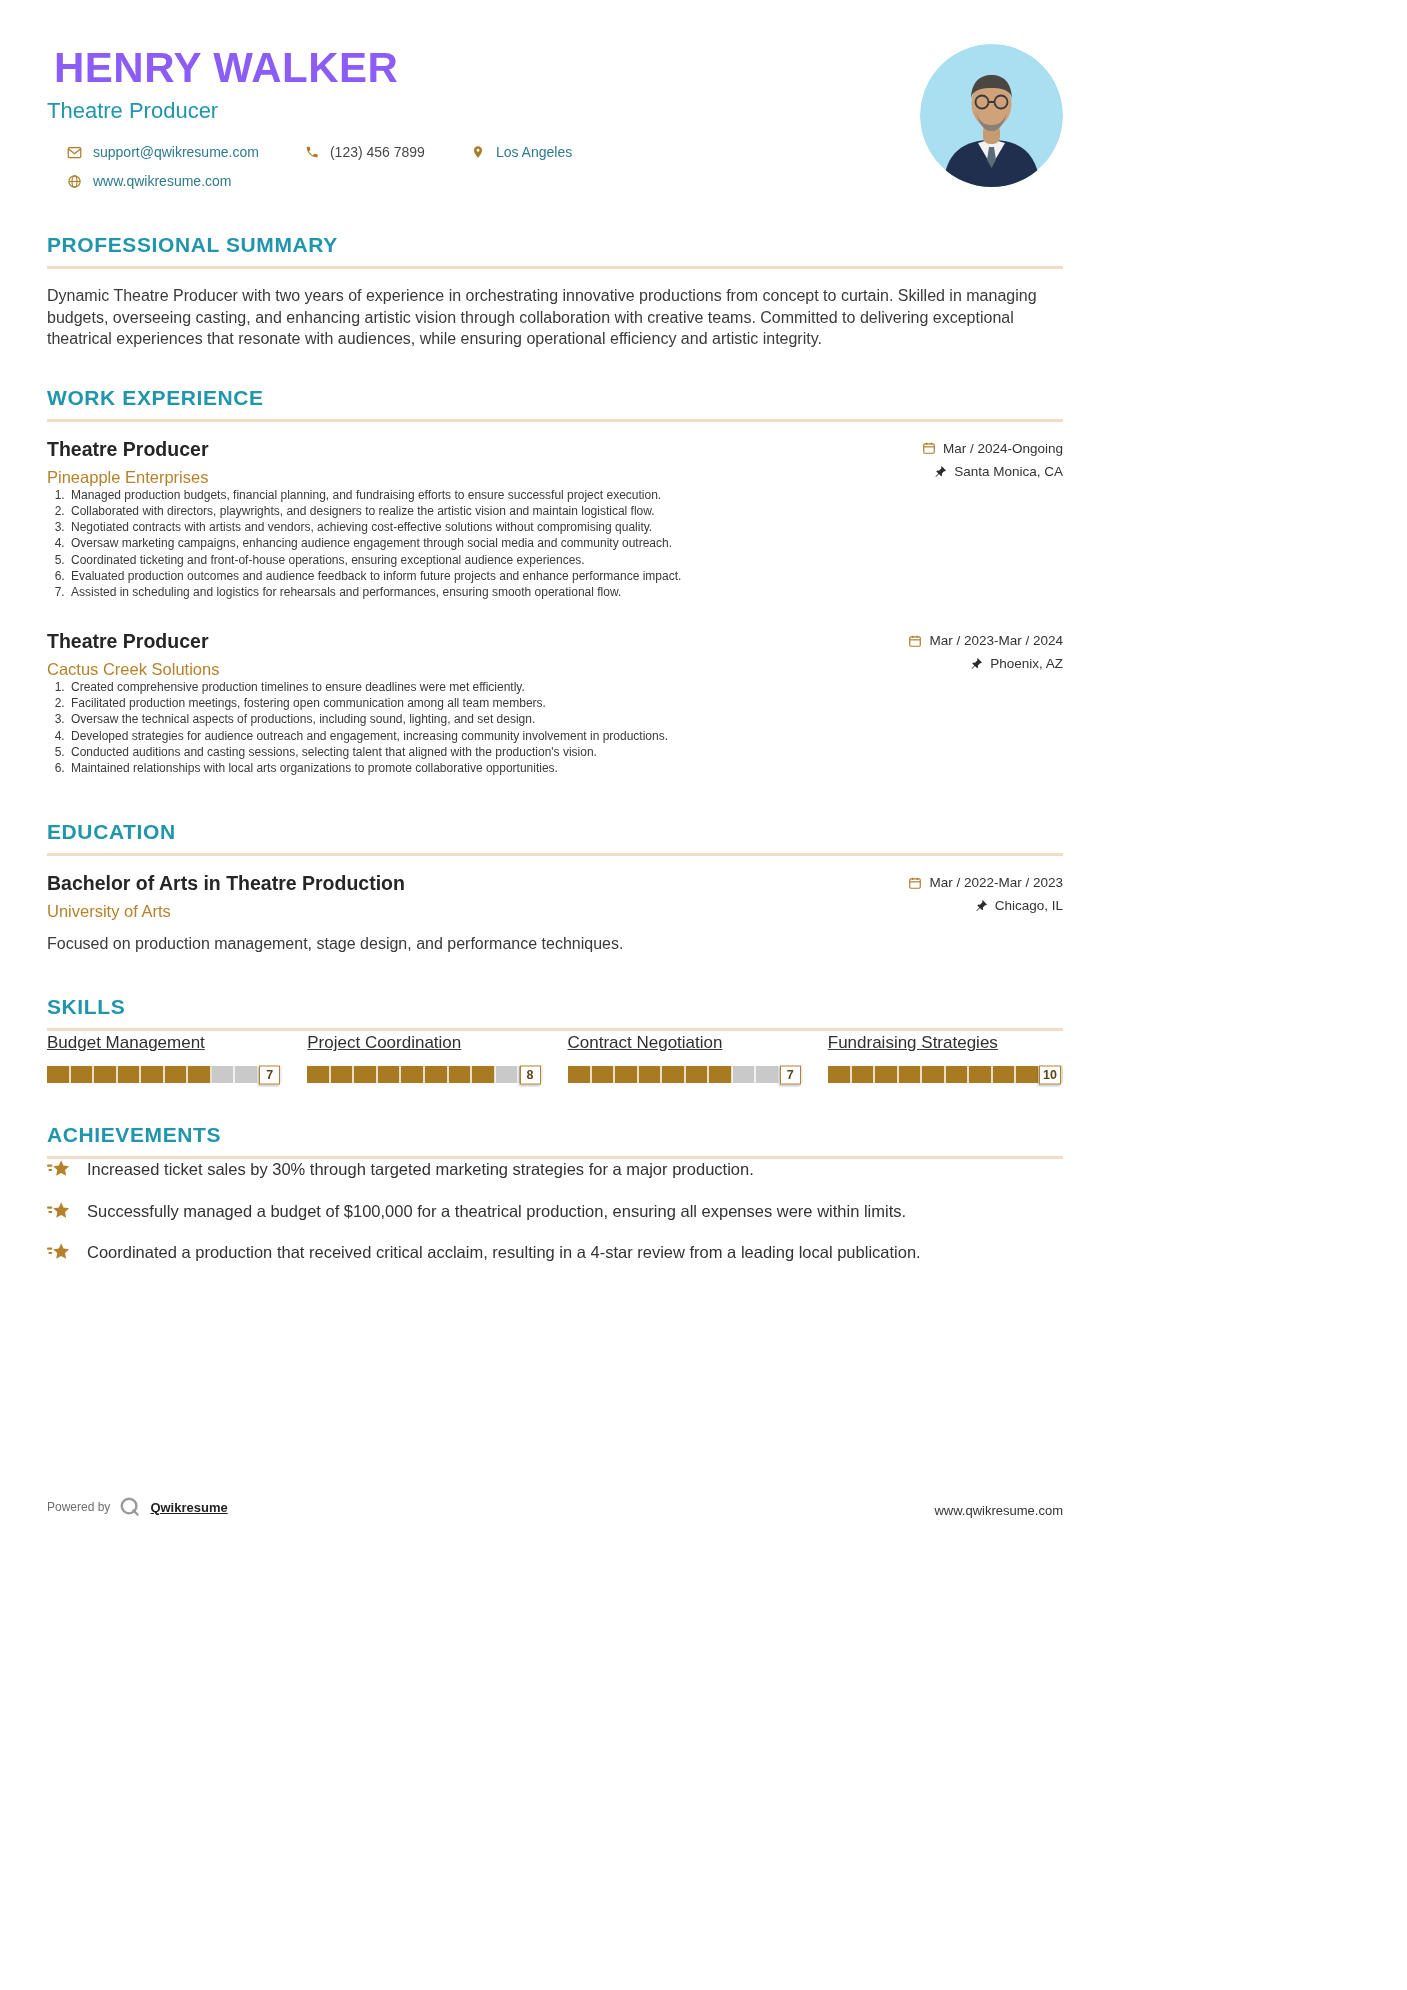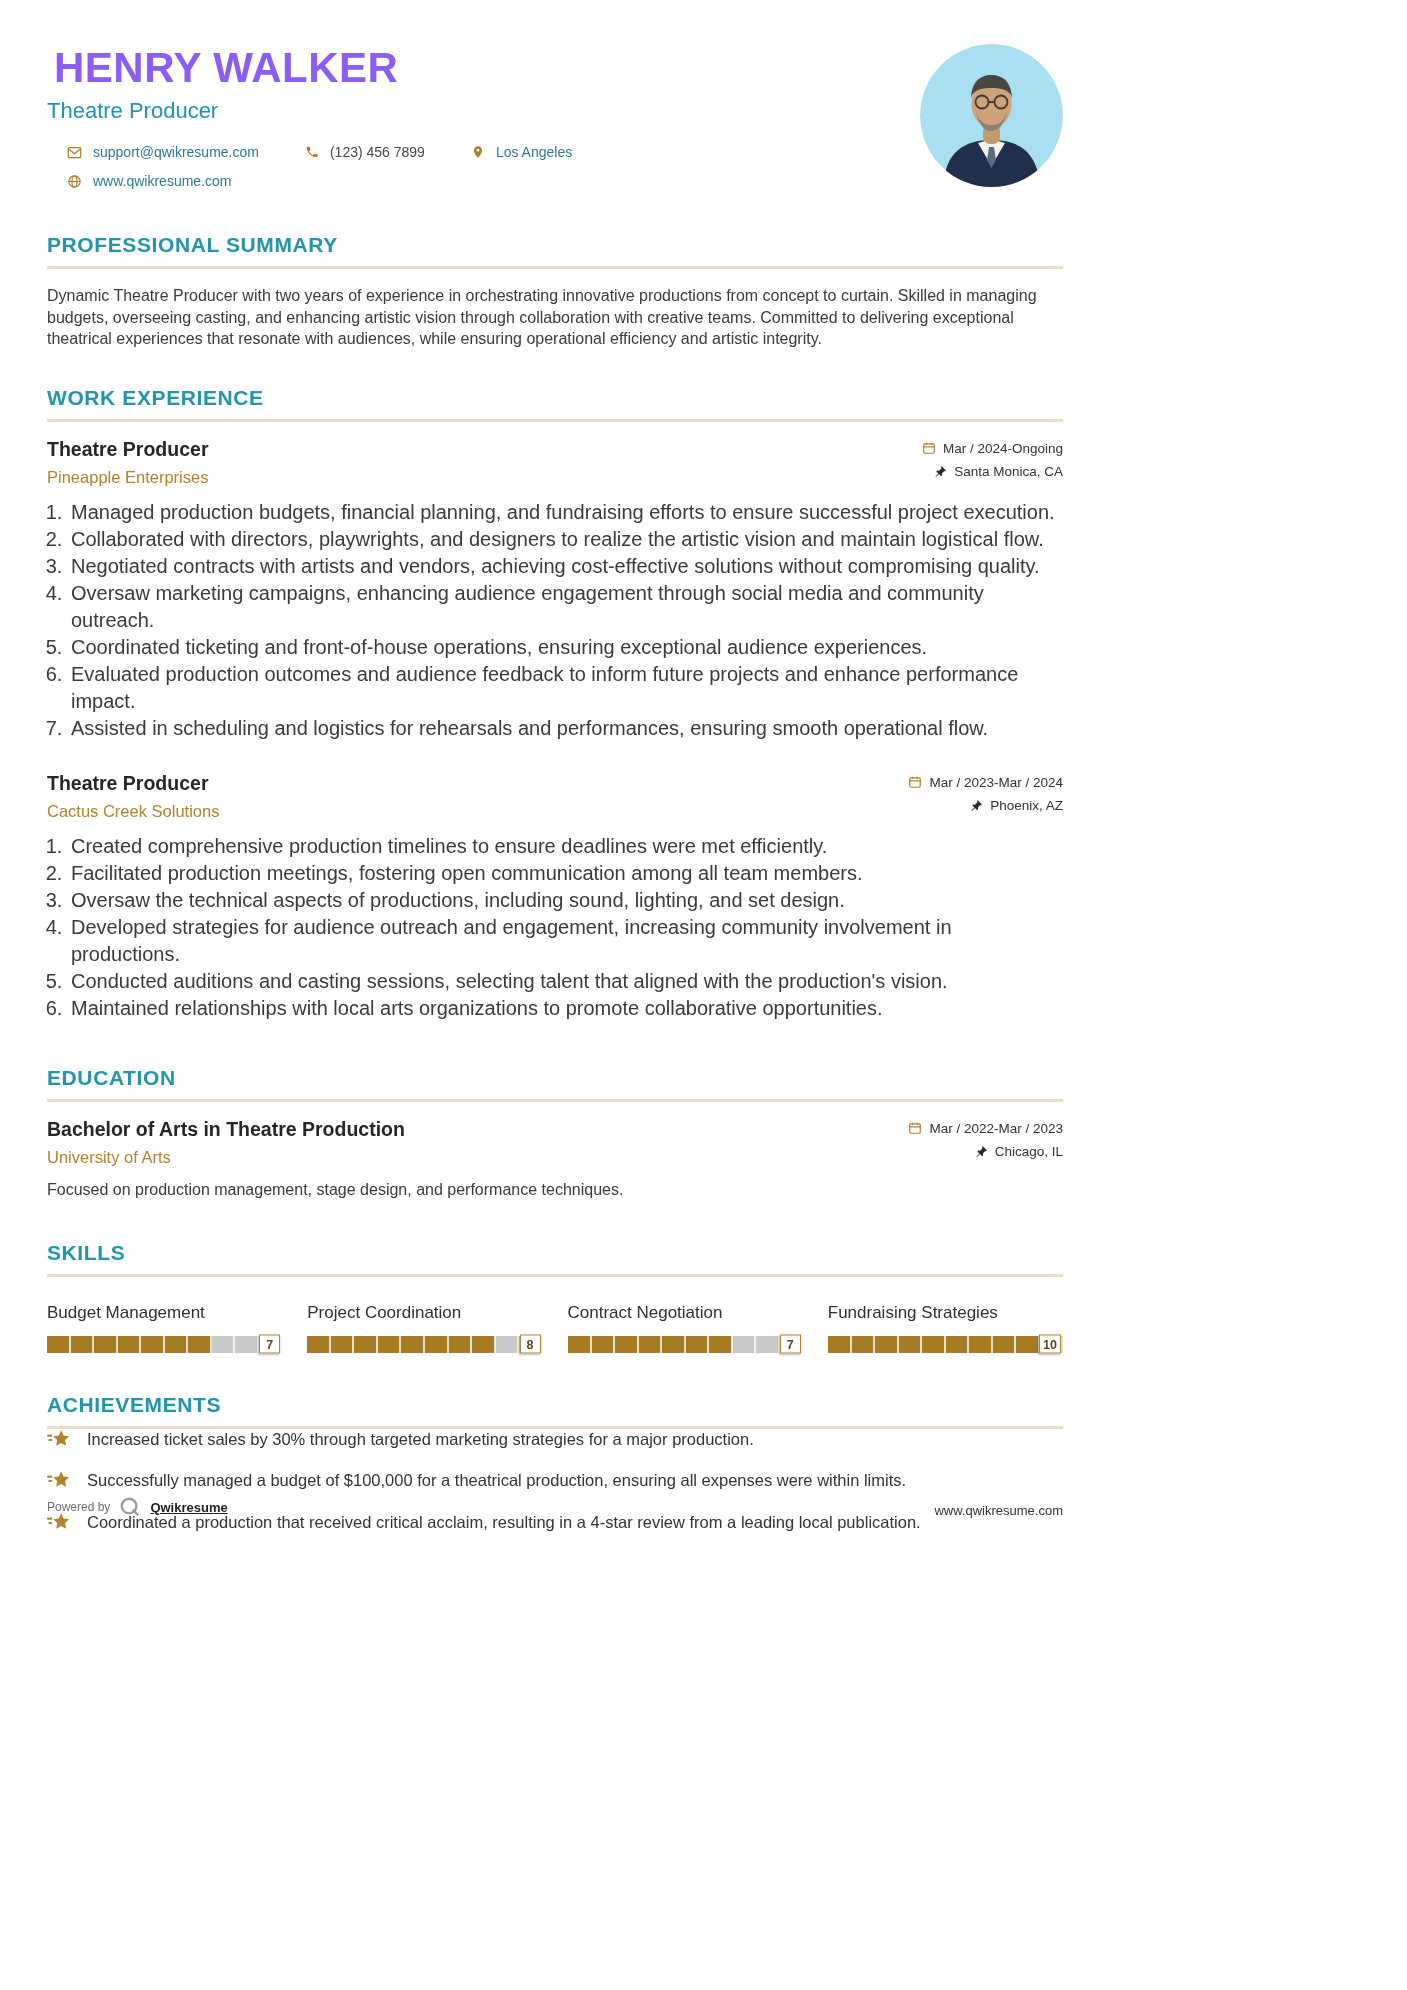--- a/index.html
+++ b/index.html
@@ -30,29 +30,29 @@
   .summary-text { margin-top:16px; font-size:16px; line-height:1.35; color:#3a3a3a; }
 
   
   .job1 { margin-top:16px; }
   .job2 { margin-top:30px; }
   .job-head { display:flex; justify-content:space-between; align-items:flex-start; }
   .job-role { font-size:19.5px; font-weight:600; color:#262626; }
   .job-company { margin-top:7px; font-size:16.5px; color:#b5822c; }
   .job-meta { display:flex; flex-direction:column; gap:8px; align-items:flex-end; padding-top:3px; }
   .meta-item { display:flex; align-items:center; gap:7px; font-size:13.5px; color:#333; }
-  ol.job-items { margin-top:12px; padding-left:21px; font-size:20px; line-height:1.35; color:#3a3a3a; }
+  ol.job-items { margin-top:0; padding-left:21px; font-size:12px; line-height:1.35; color:#3a3a3a; }
   ol.job-items li { padding-left:3px; }
 
   
   .edu-block { margin-top:16px; }
   .edu-desc { margin-top:14px; font-size:16px; color:#3a3a3a; }
 
   
-  .skills-grid { display:grid; grid-template-columns:repeat(4,1fr); column-gap:25px; margin-top:26px; }
+  .skills-grid { display:grid; grid-template-columns:repeat(4,1fr); column-gap:25px; margin-top:2px;text-decoration:underline; }
   .skill-name { font-size:17px; color:#303030; }
   .skill-bar { margin-top:13px; position:relative; height:17px; background:#c9c9c9; }
   .skill-fill { position:absolute; left:0; top:0; bottom:0; background:#a87b22; }
   .skill-ticks { position:absolute; inset:0;
     background:repeating-linear-gradient(90deg, transparent 0, transparent calc(10% - 2px),
       rgba(255,255,255,.75) calc(10% - 2px), rgba(255,255,255,.75) 10%); }
   .skill-box { position:absolute; right:2px; top:50%; transform:translateY(-50%);
     min-width:21px; height:19px; padding:0 3px; background:#fff; border:1px solid #b08432;
     color:#5d451a; font-size:12.5px; font-weight:700; display:flex; align-items:center;
     justify-content:center; box-shadow:-1px 1px 2px rgba(0,0,0,.25); }

